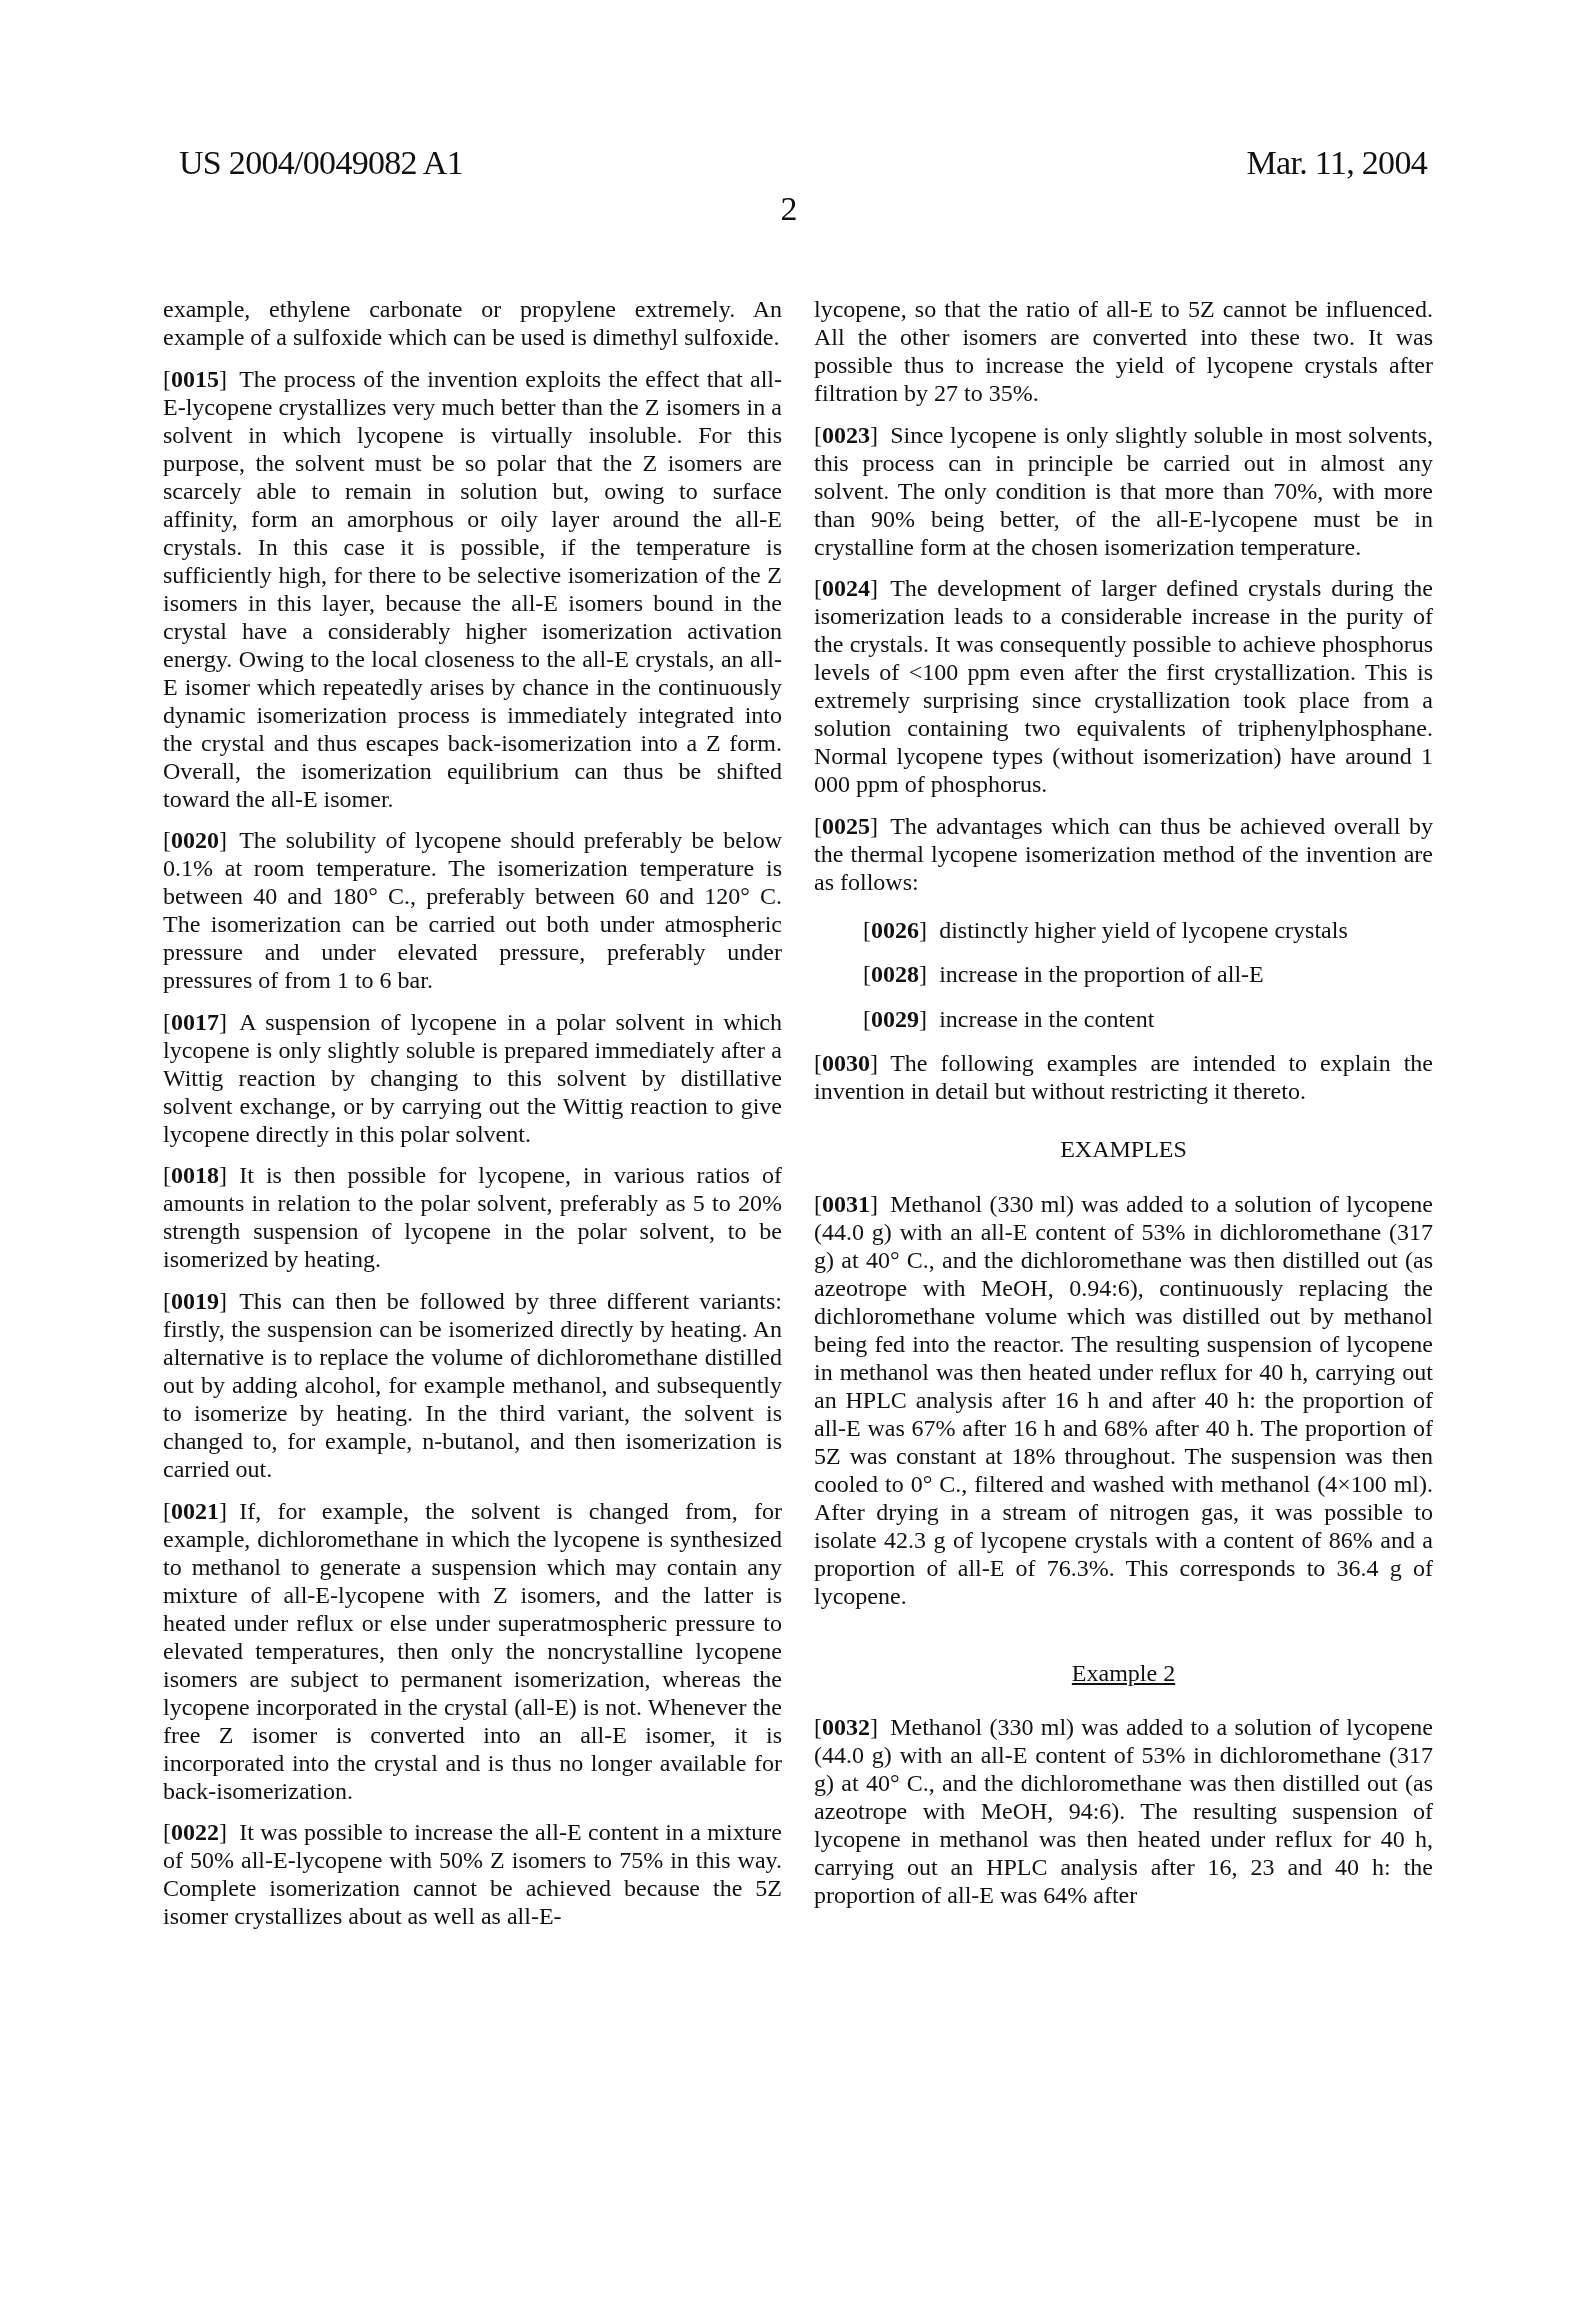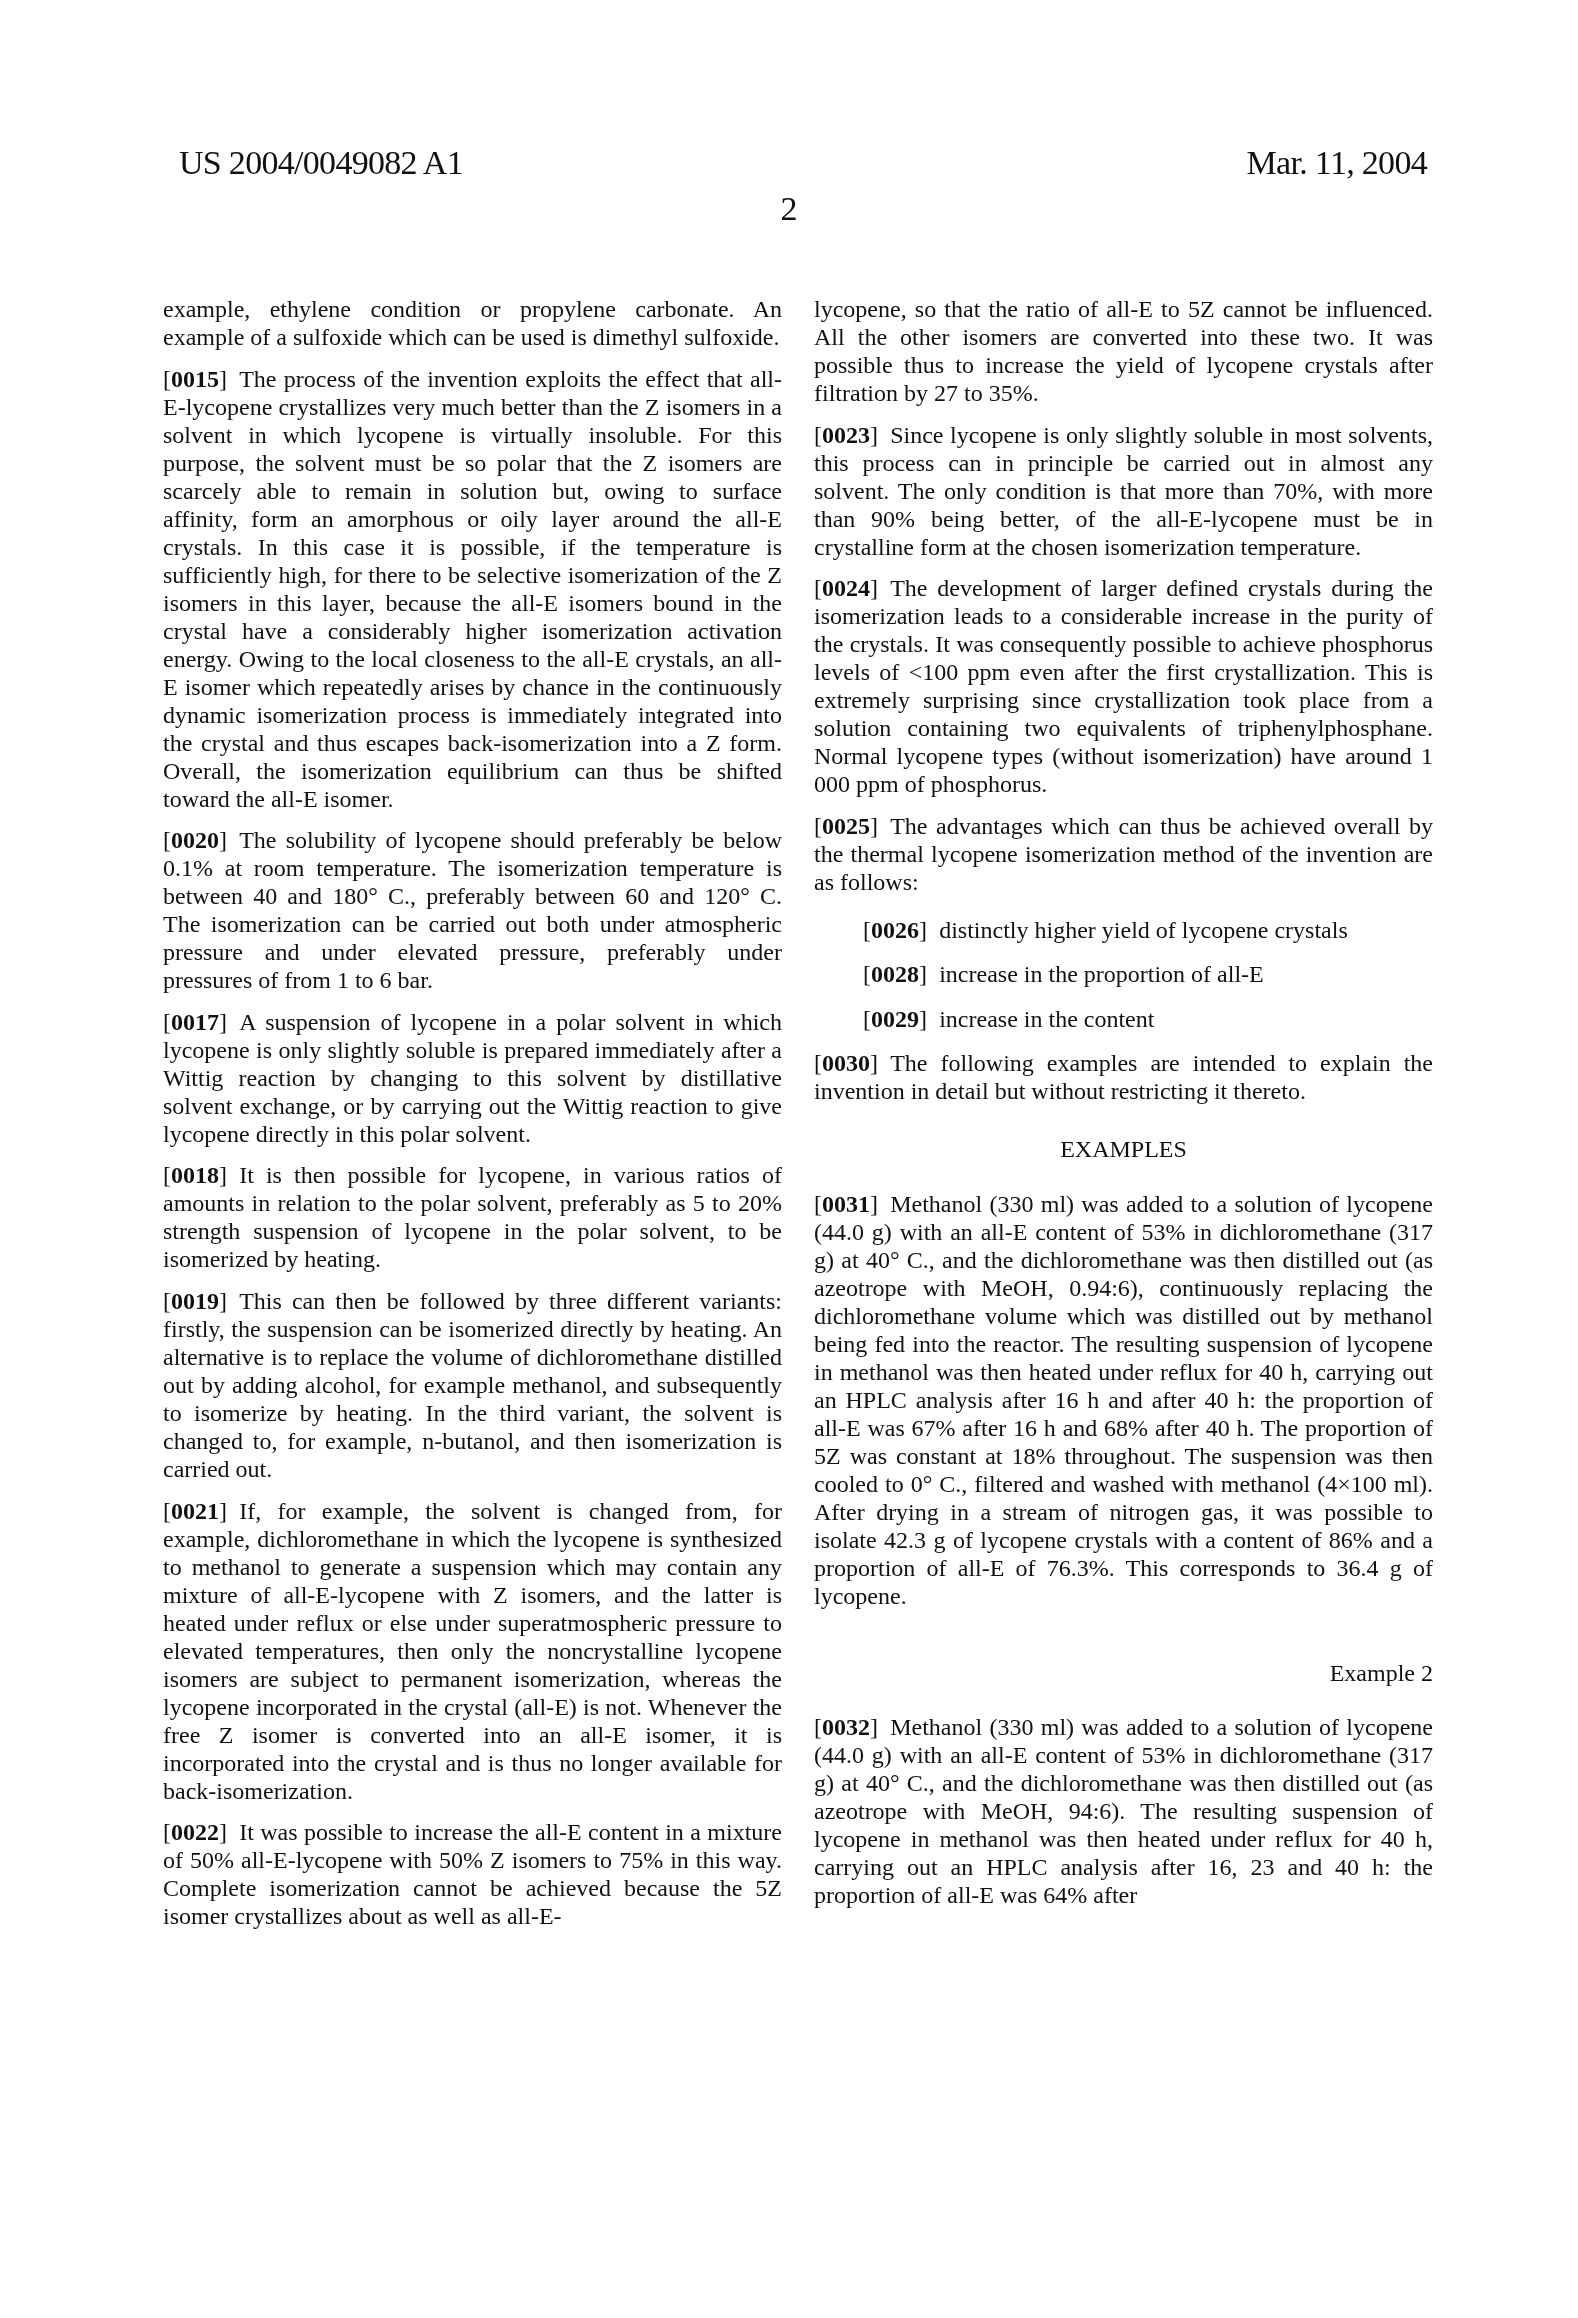--- a/index.html
+++ b/index.html
@@ -19,31 +19,31 @@
   .col-left { left:163px; }
   .col-right { left:814px; }
   p { margin:0 0 13.6px 0; }
   .pn { font-weight:bold; }
   .pn::before { content:"["; font-weight:normal; }
   .pn::after { content:"]"; font-weight:normal; }
   .pn-wrap { margin-right:12.2px; }
   .indent-item { margin-left:49px; padding-left:26px; text-indent:-26px; margin-bottom:16.3px; text-align:justify; }
   .heading { text-align:center; margin:30px 0 27px 0; }
   .subheading { text-align:center; margin:0 0 26px 0; }
-  .subheading2 { text-align:right; margin:49px 0 26px 0; }
+  .subheading2 { text-align:center; margin:49px 0 26px 0;text-decoration:underline; }
 </style>
 </head>
 <body>
 
 <div class="hdr hdr-left">US 2004/0049082 A1</div>
 <div class="hdr hdr-right">Mar. 11, 2004</div>
 <div class="pagenum">2</div>
 
 <div class="col col-left">
-  <p>example, ethylene condition or propylene carbonate. An example of a sulfoxide which can be used is dimethyl sulfoxide.</p>
+  <p>example, ethylene carbonate or propylene extremely. An example of a sulfoxide which can be used is dimethyl sulfoxide.</p>
 
   <p><span class="pn-wrap"><span class="pn">0015</span></span><span>The process of the invention exploits the effect that all-E-lycopene crystallizes very much better than the Z isomers in a solvent in which lycopene is virtually insoluble. For this purpose, the solvent must be so polar that the Z isomers are scarcely able to remain in solution but, owing to surface affinity, form an amorphous or oily layer around the all-E crystals. In this case it is possible, if the temperature is sufficiently high, for there to be selective isomerization of the Z isomers in this layer, because the all-E isomers bound in the crystal have a considerably higher isomerization activation energy. Owing to the local closeness to the all-E crystals, an all-E isomer which repeatedly arises by chance in the continuously dynamic isomerization process is imme­diately integrated into the crystal and thus escapes back-isomerization into a Z form. Overall, the isomerization equilibrium can thus be shifted toward the all-E isomer.</span></p>
 
   <p><span class="pn-wrap"><span class="pn">0020</span></span><span>The solubility of lycopene should preferably be below 0.1% at room temperature. The isomerization tem­perature is between 40 and 180° C., preferably between 60 and 120° C. The isomerization can be carried out both under atmospheric pressure and under elevated pressure, prefer­ably under pressures of from 1 to 6 bar.</span></p>
 
   <p><span class="pn-wrap"><span class="pn">0017</span></span><span>A suspension of lycopene in a polar solvent in which lycopene is only slightly soluble is prepared imme­diately after a Wittig reaction by changing to this solvent by distillative solvent exchange, or by carrying out the Wittig reaction to give lycopene directly in this polar solvent.</span></p>
 
   <p><span class="pn-wrap"><span class="pn">0018</span></span><span>It is then possible for lycopene, in various ratios of amounts in relation to the polar solvent, preferably as 5 to 20% strength suspension of lycopene in the polar solvent, to be isomerized by heating.</span></p>
 
   <p><span class="pn-wrap"><span class="pn">0019</span></span><span>This can then be followed by three different vari­ants: firstly, the suspension can be isomerized directly by heating. An alternative is to replace the volume of dichlo­romethane distilled out by adding alcohol, for example methanol, and subsequently to isomerize by heating. In the third variant, the solvent is changed to, for example, n-bu­tanol, and then isomerization is carried out.</span></p>

